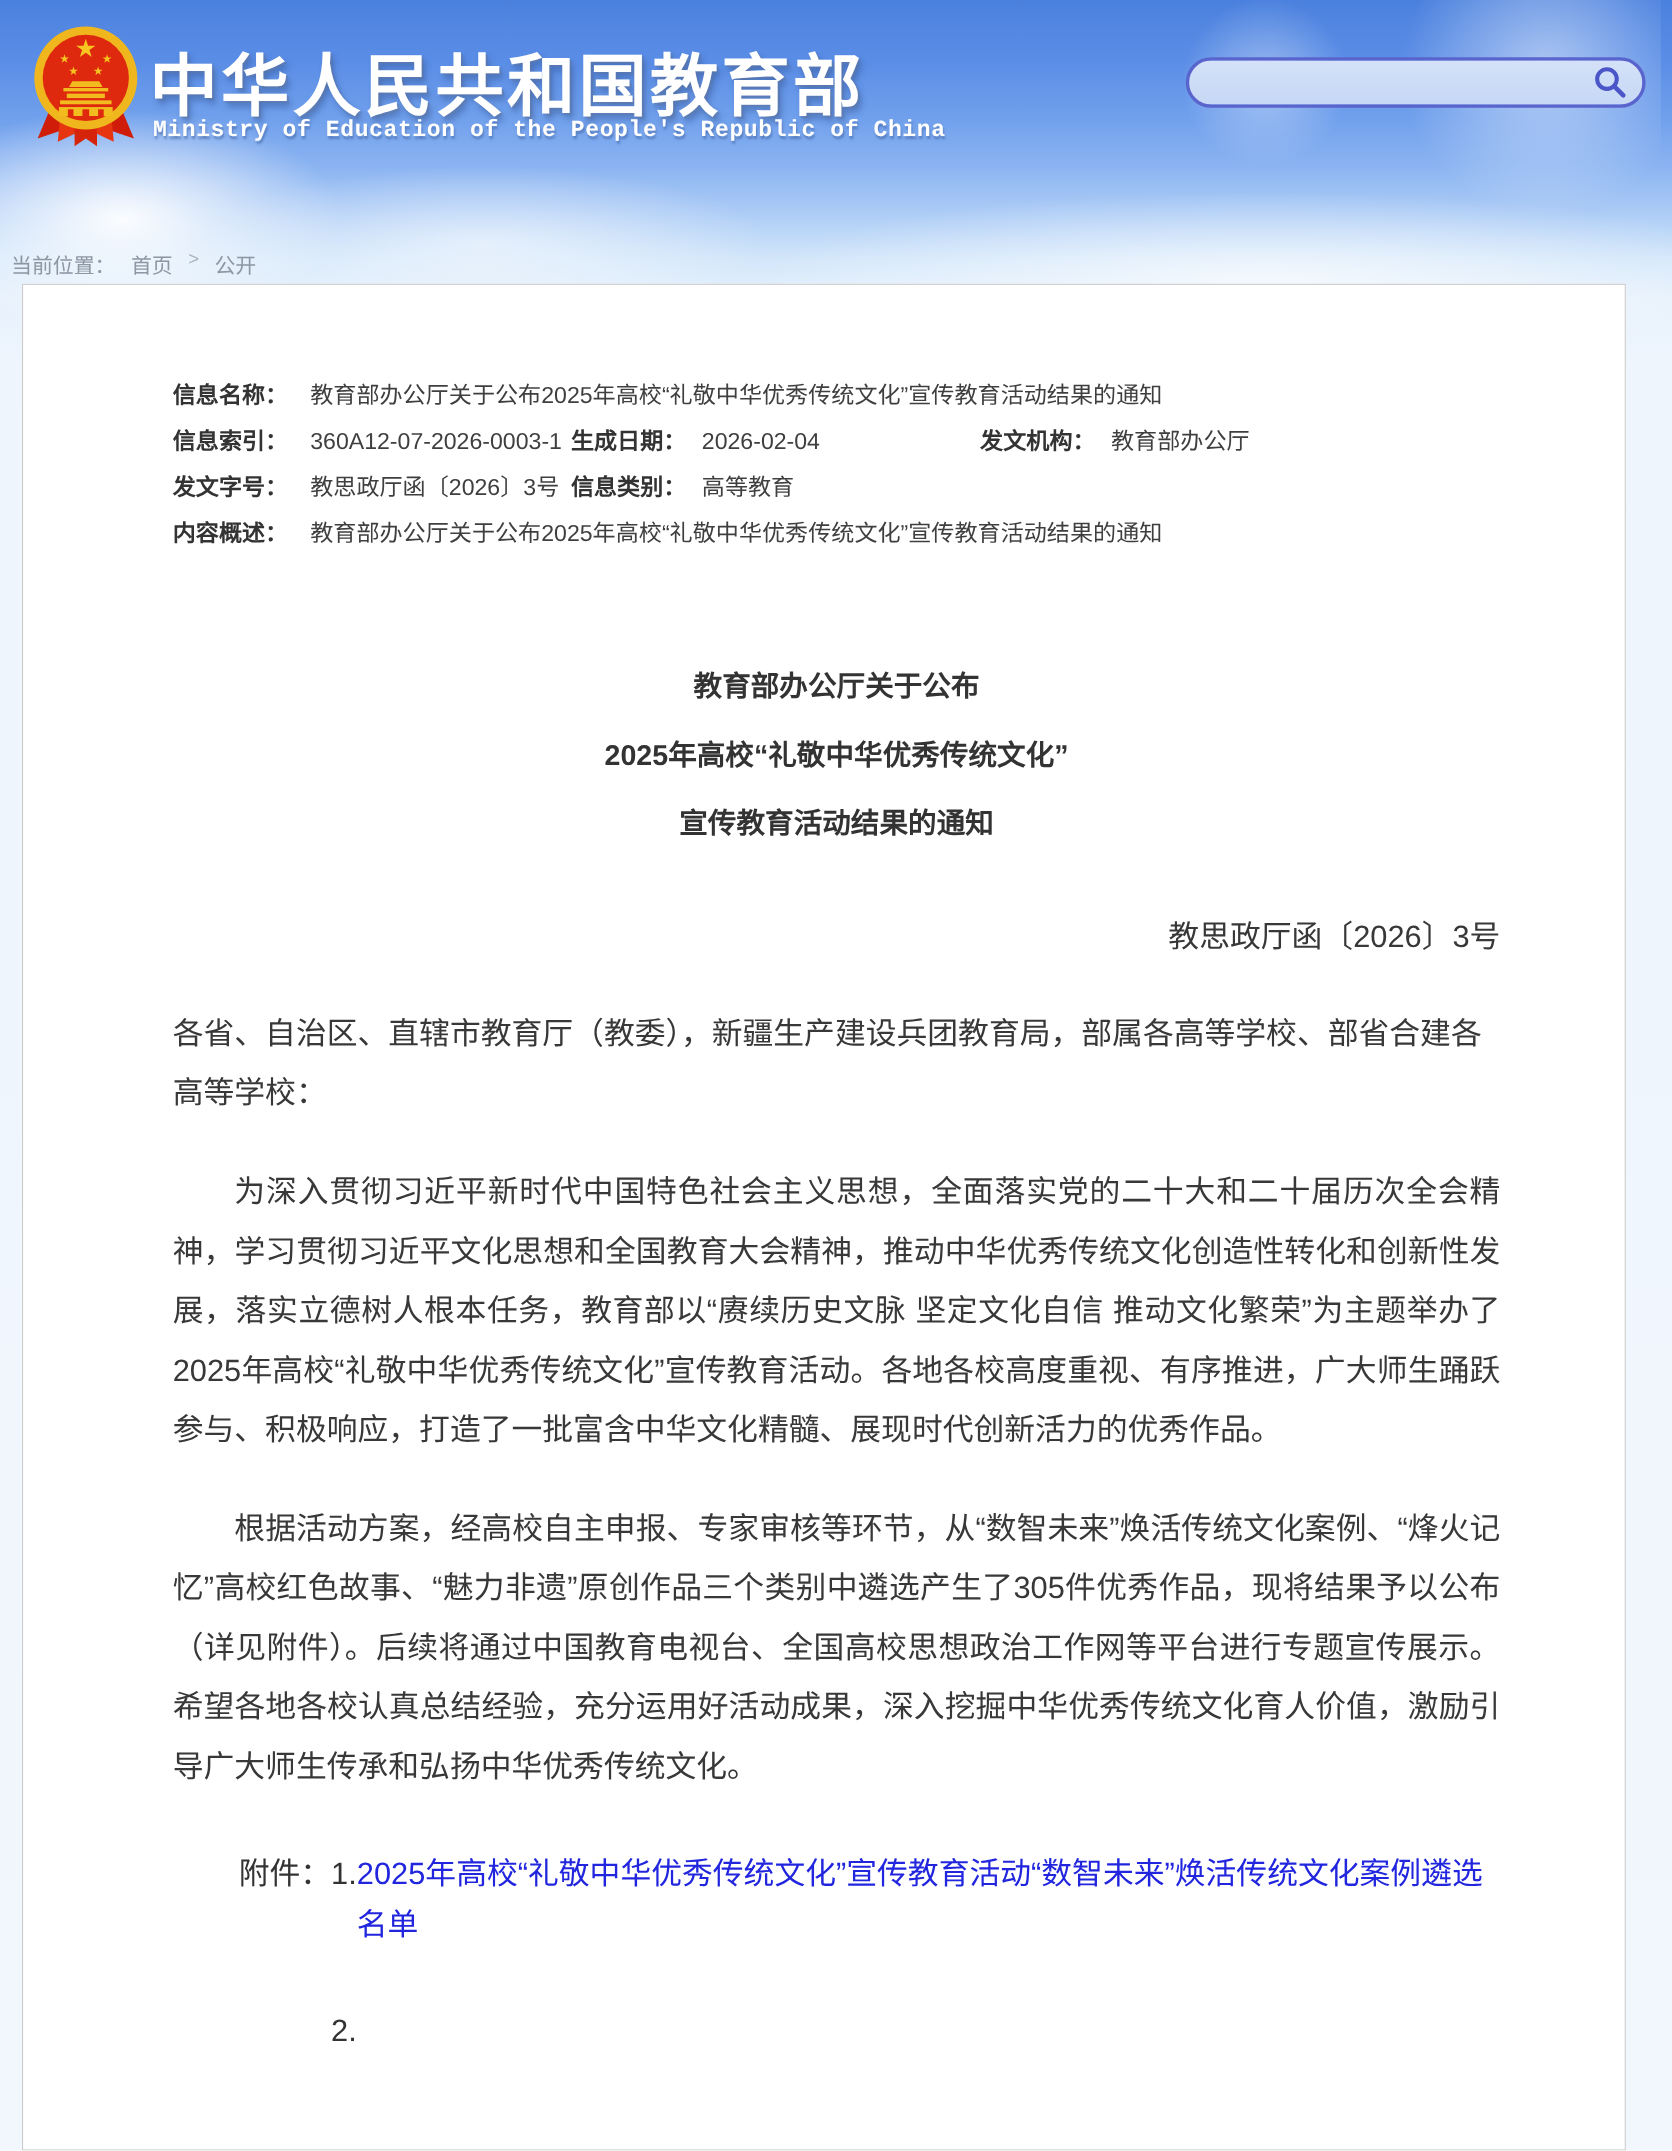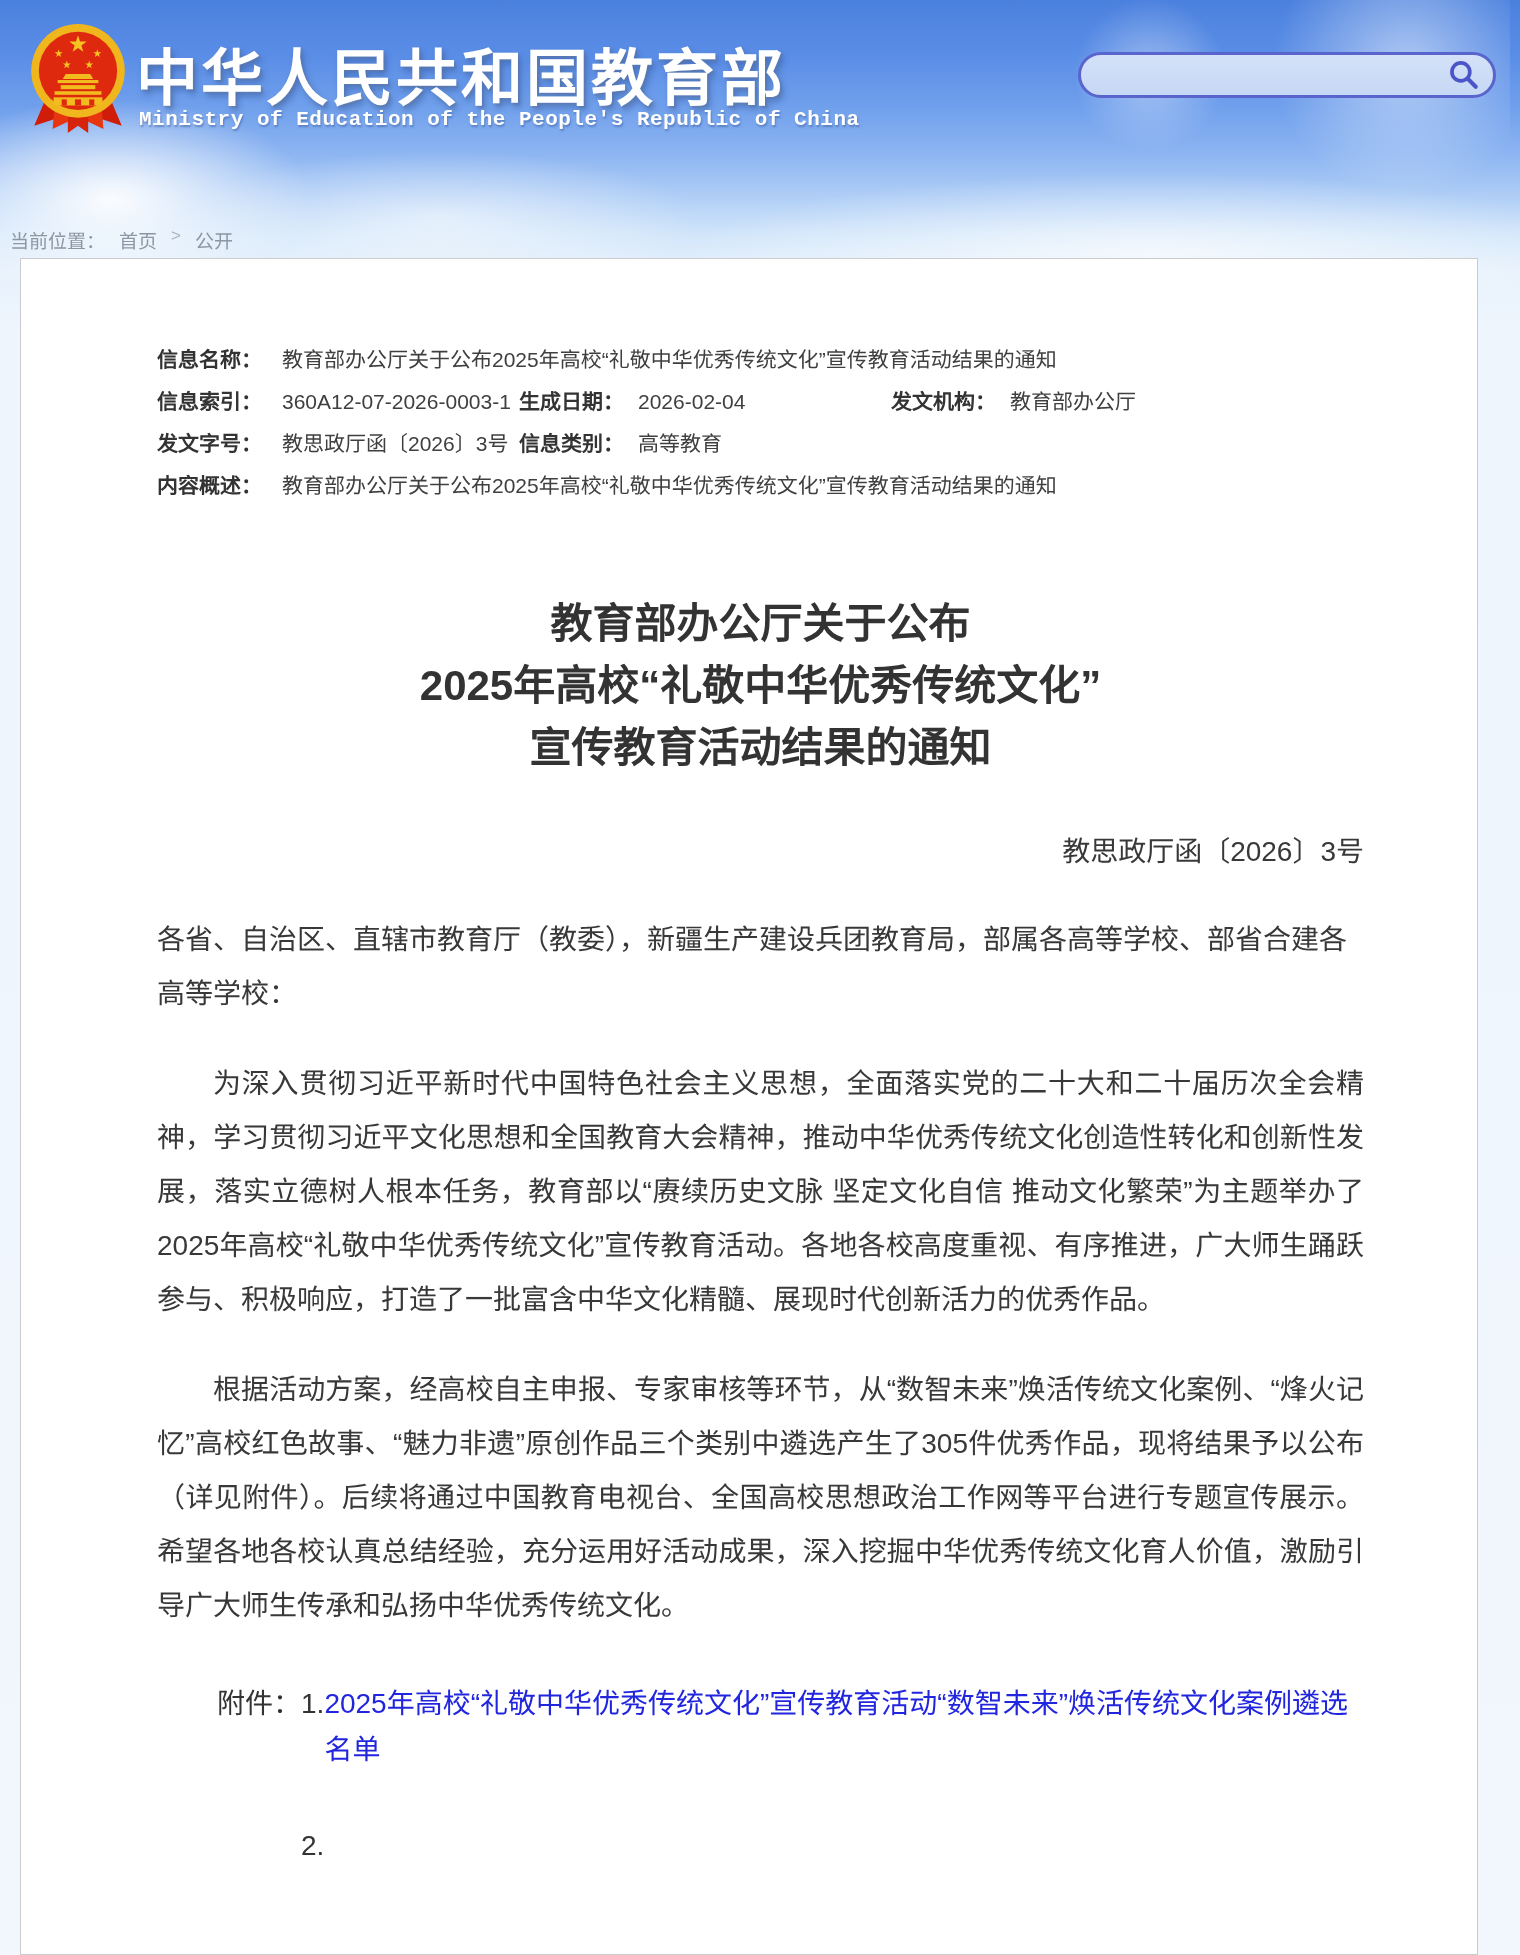--- a/index.html
+++ b/index.html
@@ -68,21 +68,21 @@
   
   .meta { margin-top:80px; font-size:21px; color:#3f3f3f; }
   .meta-row { display:flex; line-height:42px; white-space:nowrap; }
   .meta-label { font-weight:bold; color:#333; width:125px; flex-shrink:0; }
   .w237 { width:237px; flex-shrink:0; }
   .w119 { width:119px; flex-shrink:0; }
   .w253 { width:253px; flex-shrink:0; }
   .meta-row .wrapval { white-space:normal; }
 
   
-  .doc-title { margin-top:86px; text-align:center; font-size:42px; font-weight:bold;
+  .doc-title { margin-top:86px; text-align:center; font-size:26px; font-weight:bold;
     color:#333; line-height:62px; }
   .doc-no { margin-top:52px; text-align:right; font-size:28px; color:#383838; line-height:42px; }
   .salutation { margin-top:40px; font-size:28px; line-height:54px; color:#383838; }
   p.bodytext { margin-top:36px; text-indent:2em; text-align:justify;
     font-size:28px; line-height:54px; color:#383838; }
 
   .attachments { margin-top:48px; font-size:28px; color:#333; }
   .att-row { display:flex; line-height:46px; margin-bottom:50px; white-space:normal; }
   .att-row.first { padding-left:60px; }
   .att-row.rest { padding-left:144px; }

